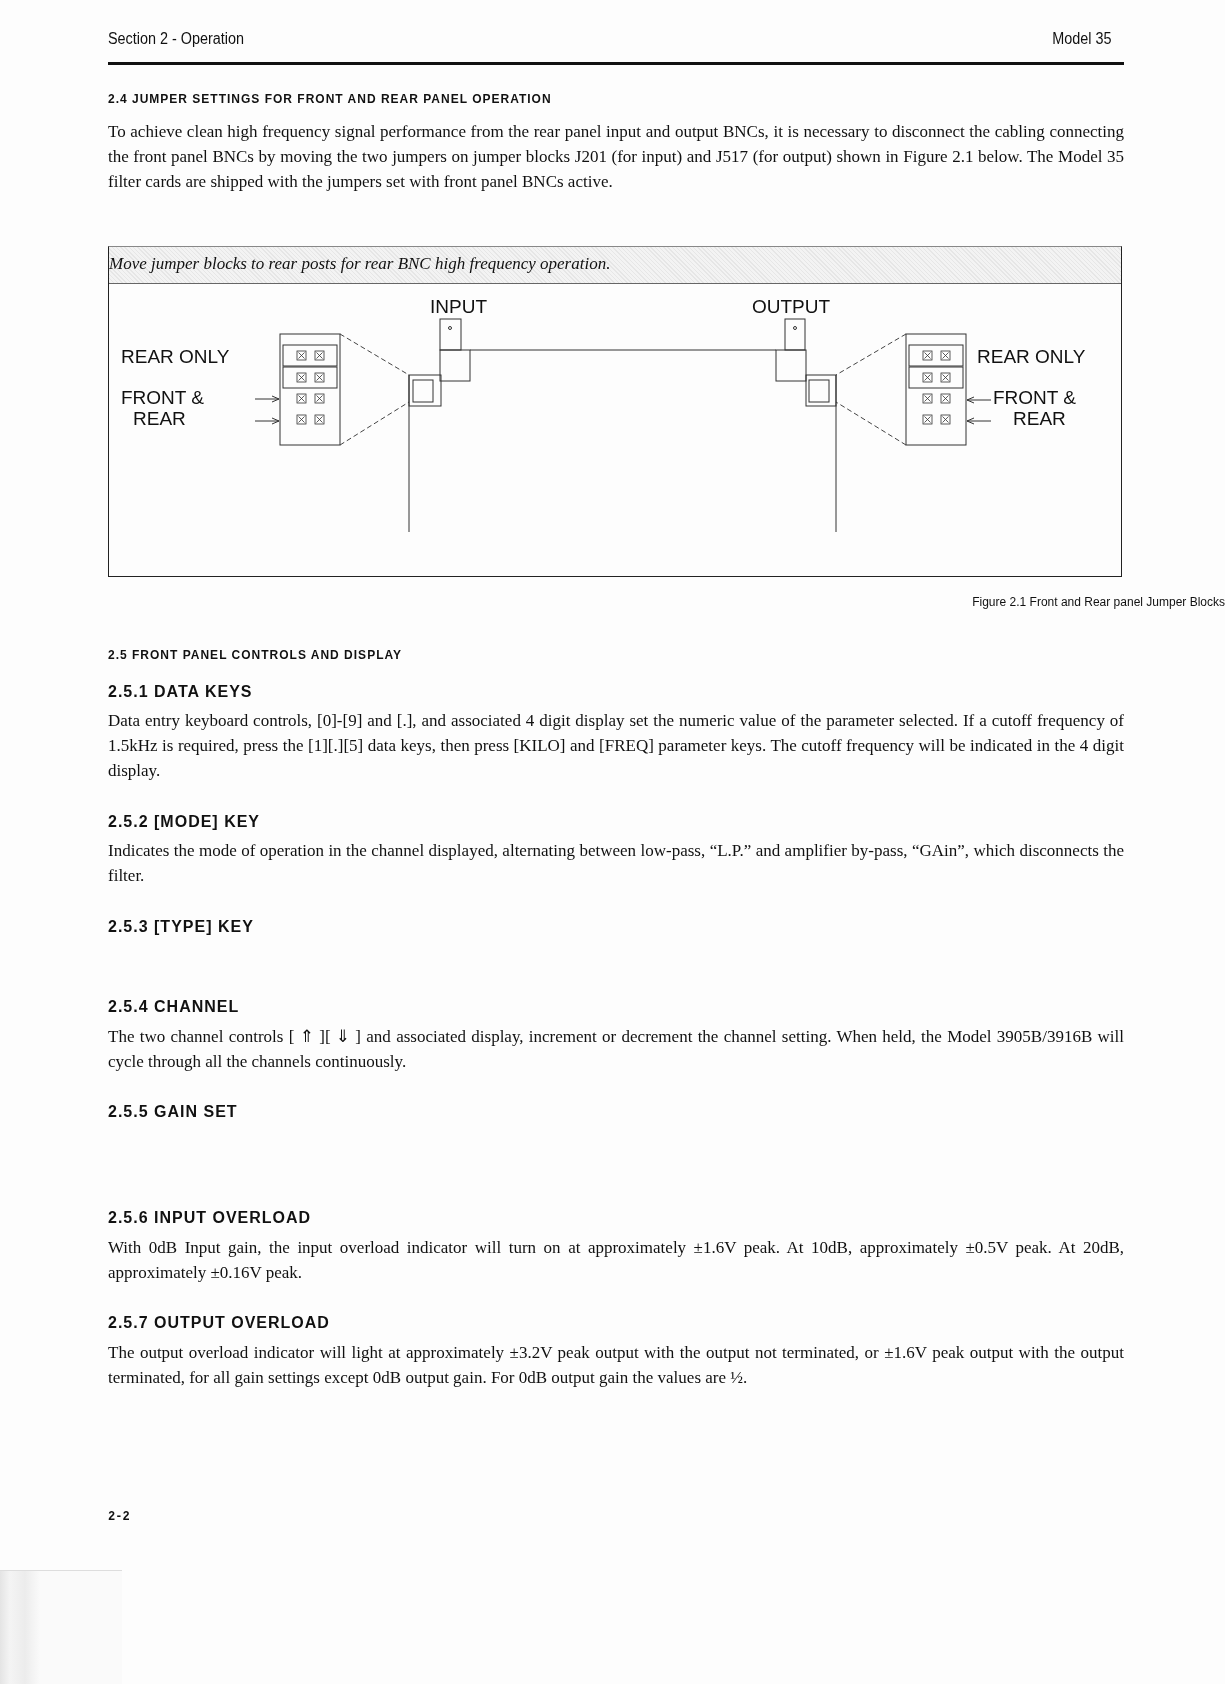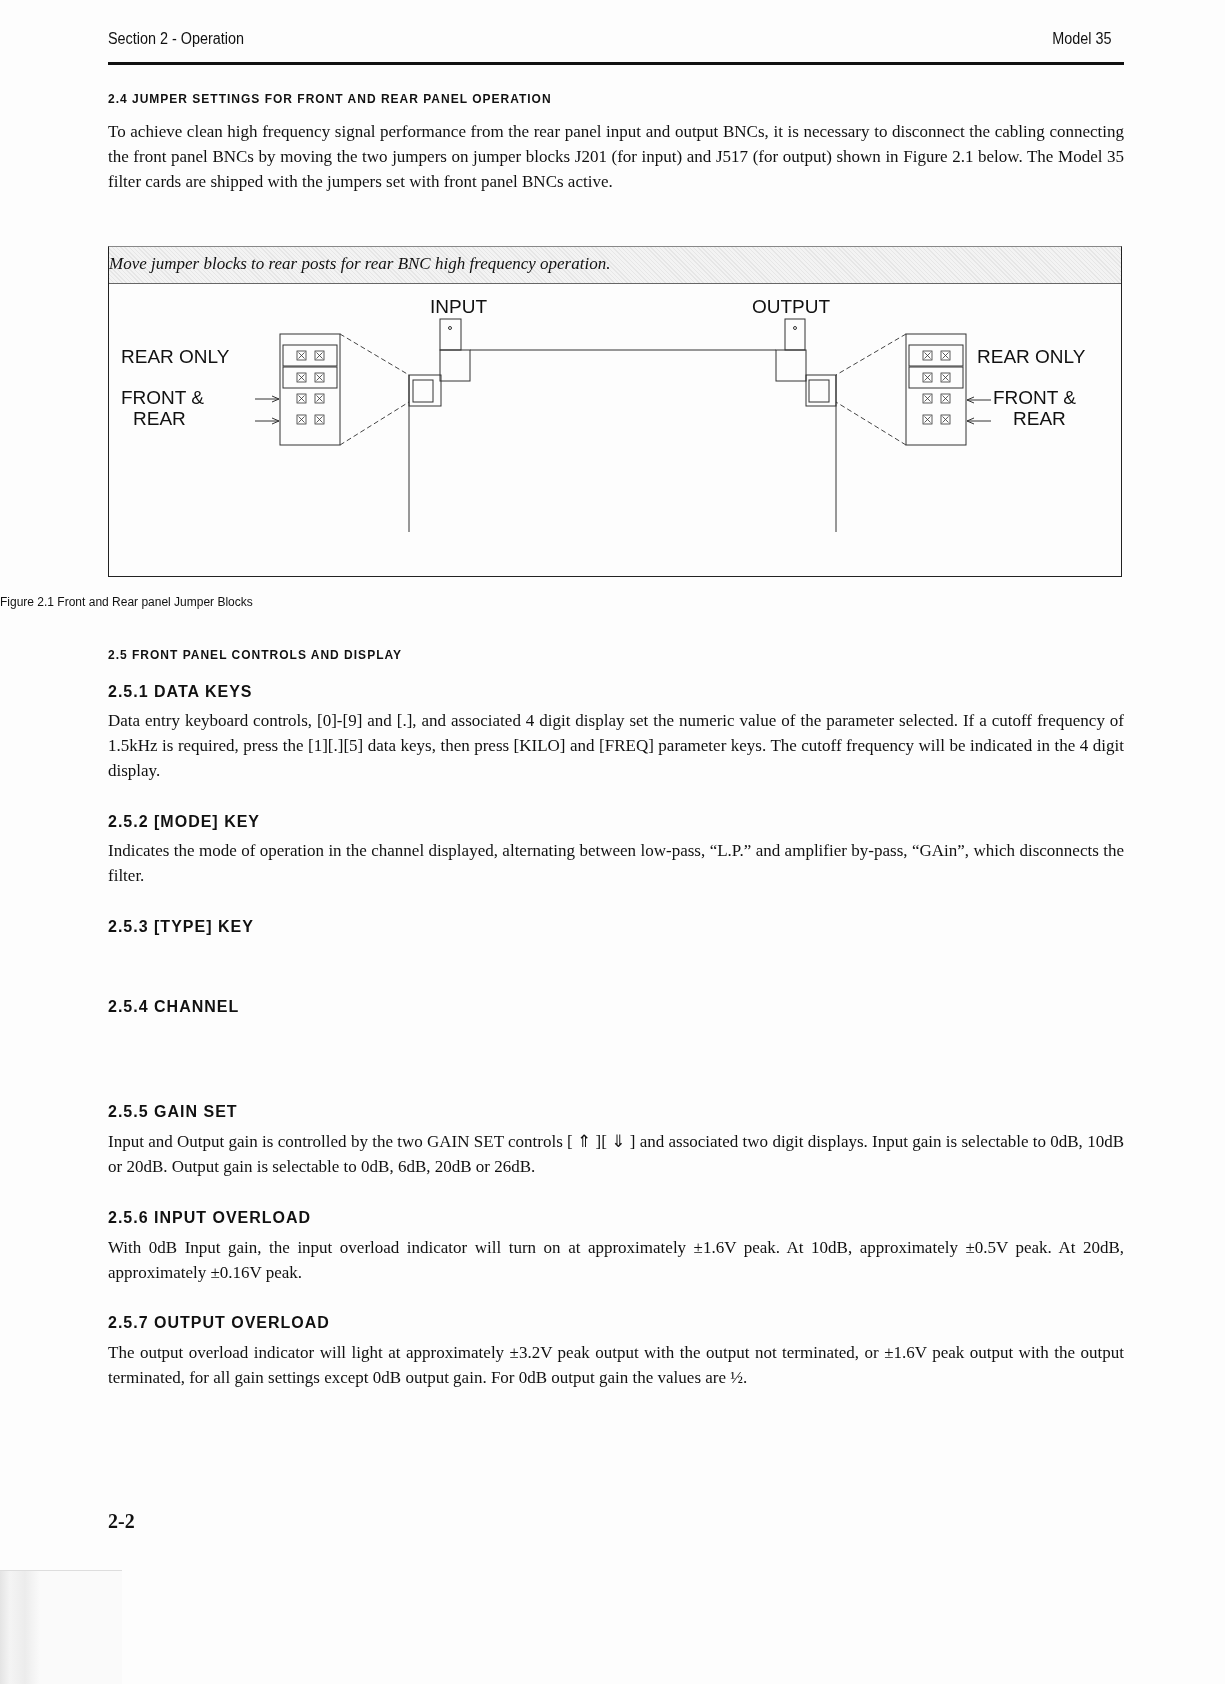--- a/index.html
+++ b/index.html
@@ -33,26 +33,26 @@
   }
   .fig-banner {
     position: absolute; left: 0; top: 0; right: 0; height: 36px;
     background: repeating-linear-gradient(45deg,#e6e6e6 0 1px,#f3f3f3 1px 3px);
     border-bottom: 1px solid #666;
     font-family: "Liberation Serif", serif; font-style: italic; font-size: 17px;
     text-align: left; line-height: 34px;
   }
   .fig-svg { position: absolute; left: 0; top: 0; }
   .fig-caption {
-    position: absolute; top: 595px; left: 0; width: 1225px; text-align: left;
+    position: absolute; top: 595px; left: 0; width: 1225px; text-align: right;
     font-family: "Liberation Sans", sans-serif; font-size: 12px;
   }
   .page-num {
     position: absolute; left: 108px; top: 1510px;
-    font-family: Liberation Serif, serif; font-weight: bold; font-size: 20px;
+    font-family: Liberation Mono, monospace; font-weight: bold; font-size: 12px;
   }
   .binding-edge {
     position: absolute; left: 0; top: 1570px; width: 122px; height: 114px;
     background: linear-gradient(90deg,#e4e4e4 0,#f4f4f4 10px,#ececec 25px,#fafafa 40px);
     border-top: 1px solid #ddd;
   }
 </style>
 </head>
 <body>
 
@@ -176,23 +176,23 @@
 
   <h3 style="top:683px">2.5.1  DATA KEYS</h3>
   <p class="para" style="top:708px">Data entry keyboard controls, [0]-[9] and [.], and associated 4 digit display set the numeric value of the parameter selected. If a cutoff frequency of 1.5kHz is required, press the [1][.][5] data keys, then press [KILO] and [FREQ] parameter keys. The cutoff frequency will be indicated in the 4 digit display.</p>
 
   <h3 style="top:813px">2.5.2  [MODE]  KEY</h3>
   <p class="para" style="top:838px">Indicates the mode of operation in the channel displayed, alternating between low-pass, “L.P.” and amplifier by-pass, “GAin”, which disconnects the filter.</p>
 
   <h3 style="top:918px">2.5.3  [TYPE]  KEY</h3>
 
   <h3 style="top:998px">2.5.4  CHANNEL</h3>
+  <p class="para" style="top:1024px">The two channel controls [ ⇑ ][ ⇓ ] and associated display, increment or decrement the channel setting. When held, the Model 3905B/3916B will cycle through all the channels continuously.</p>
 
   <h3 style="top:1103px">2.5.5  GAIN SET</h3>
-  <p class="para" style="top:1129px">Input and Output gain is controlled by the two GAIN SET controls [ ⇑ ][ ⇓ ] and associated two digit displays. Input gain is selectable to 0dB, 10dB or 20dB. Output gain is selectable to 0dB, 6dB, 20dB or 26dB.</p>
 
   <h3 style="top:1209px">2.5.6  INPUT OVERLOAD</h3>
   <p class="para" style="top:1235px">With 0dB Input gain, the input overload indicator will turn on at approximately ±1.6V peak. At 10dB, approximately ±0.5V peak. At 20dB, approximately ±0.16V peak.</p>
 
   <h3 style="top:1314px">2.5.7  OUTPUT OVERLOAD</h3>
   <p class="para" style="top:1340px">The output overload indicator will light at approximately ±3.2V peak output with the output not terminated, or ±1.6V peak output with the output terminated, for all gain settings except 0dB output gain. For 0dB output gain the values are ½.</p>
 
   <div class="page-num">2-2</div>
   <div class="binding-edge"></div>
 </div>

